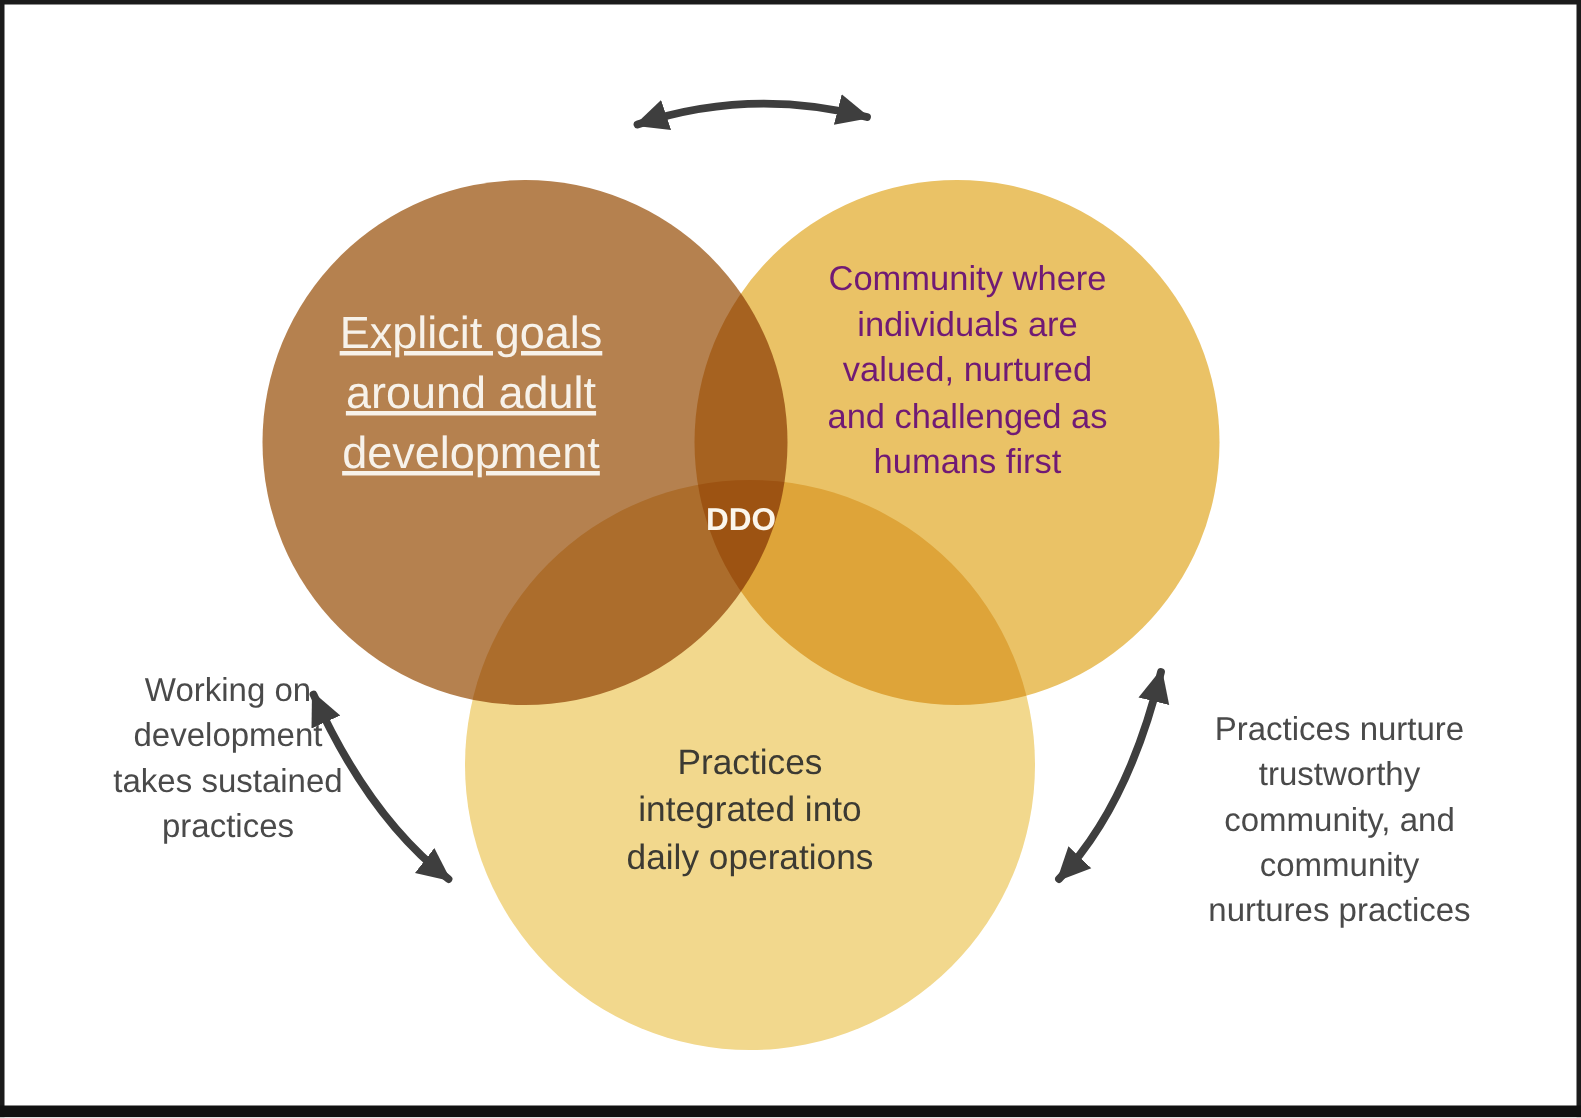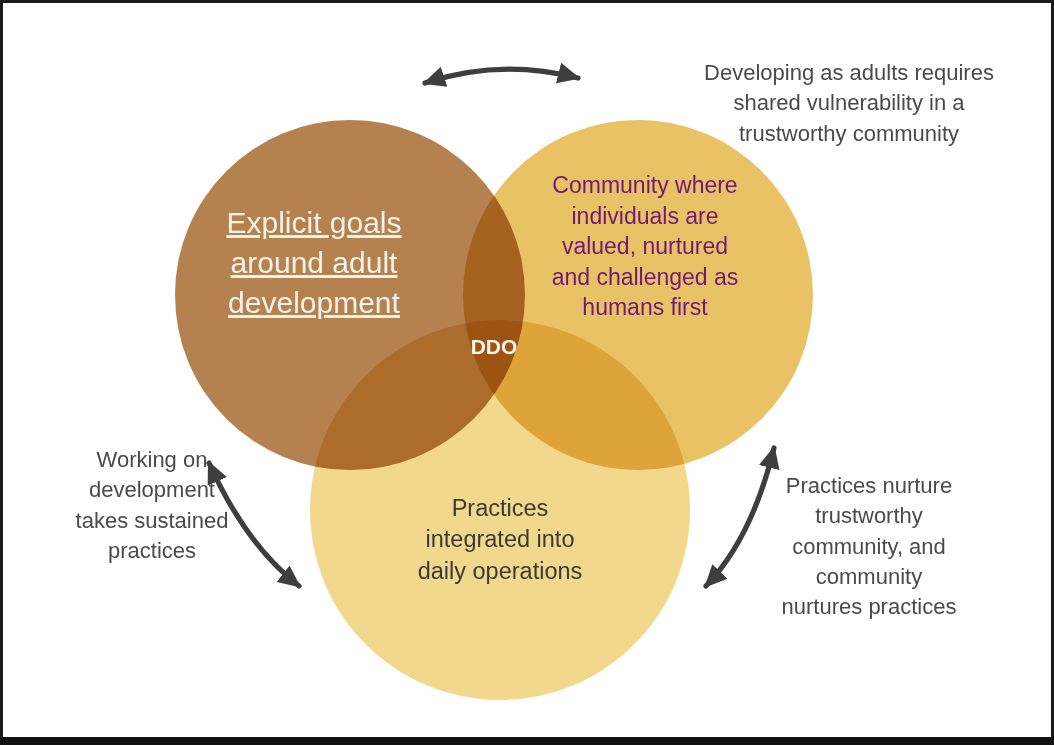--- a/index.html
+++ b/index.html
@@ -101,21 +101,21 @@
   }
   #caption-top-right {
     left: 674px; top: 58px;
     width: 350px;
   }
   #caption-bottom-left {
     left: 42px; top: 445px;
     width: 220px;
   }
   #caption-bottom-right {
-    left: 754px; top: 471px;
+    left: 778px; top: 471px;
     width: 230px;
   }
 
   
   #arrows {
     position: absolute;
     left: 0; top: 0;
     width: 1054px; height: 745px;
     pointer-events: none;
   }
@@ -158,23 +158,20 @@
 valued, nurtured
 and challenged as
 humans first</div>
 
   <div class="circle-label" id="label-practices">Practices
 integrated into
 daily operations</div>
 
   <div class="circle-label" id="label-ddo">DDO</div>
 
-  <div class="caption" id="caption-top-right">Developing as adults requires
-shared vulnerability in a
-trustworthy community</div>
 
   <div class="caption" id="caption-bottom-left">Working on
 development
 takes sustained
 practices</div>
 
   <div class="caption" id="caption-bottom-right">Practices nurture
 trustworthy
 community, and
 community

